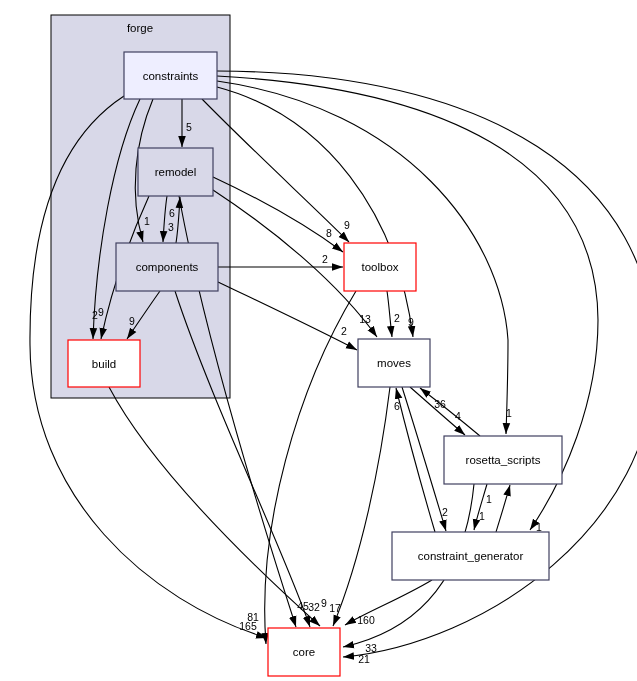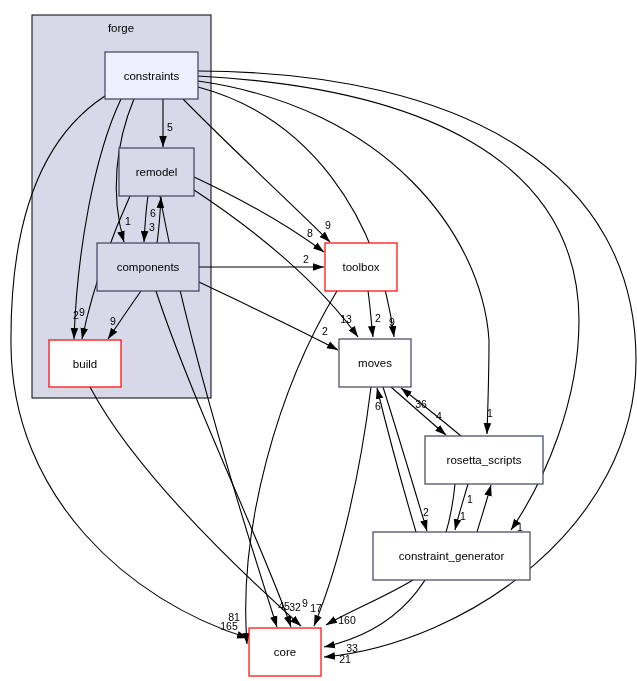--- a/index.html
+++ b/index.html
@@ -1,17 +1,17 @@
 <!DOCTYPE html>
 <html><head>
 <meta charset="utf-8">
 <style>
   html,body{margin:0;padding:0;background:#ffffff;}
   #stage{position:relative;width:574px;height:681px;background:#ffffff;
-         font-family:"Liberation Sans", sans-serif;}
+         font-family:"Liberation Sans", sans-serif;margin-left:19px;}
   svg{display:block;}
   .edge{fill:none;stroke:#000000;stroke-width:1.1px;}
   .edge-label{font-size:10.5px;fill:#000000;text-anchor:middle;
               font-family:"Liberation Sans", sans-serif;}
   .node-label{font-size:11.5px;fill:#000000;text-anchor:middle;
               font-family:"Liberation Sans", sans-serif;}
   .cluster-label{font-size:11.5px;fill:#000000;text-anchor:middle;
               font-family:"Liberation Sans", sans-serif;}
   .node rect{stroke-width:1.2px;}
   .node{cursor:pointer;}

